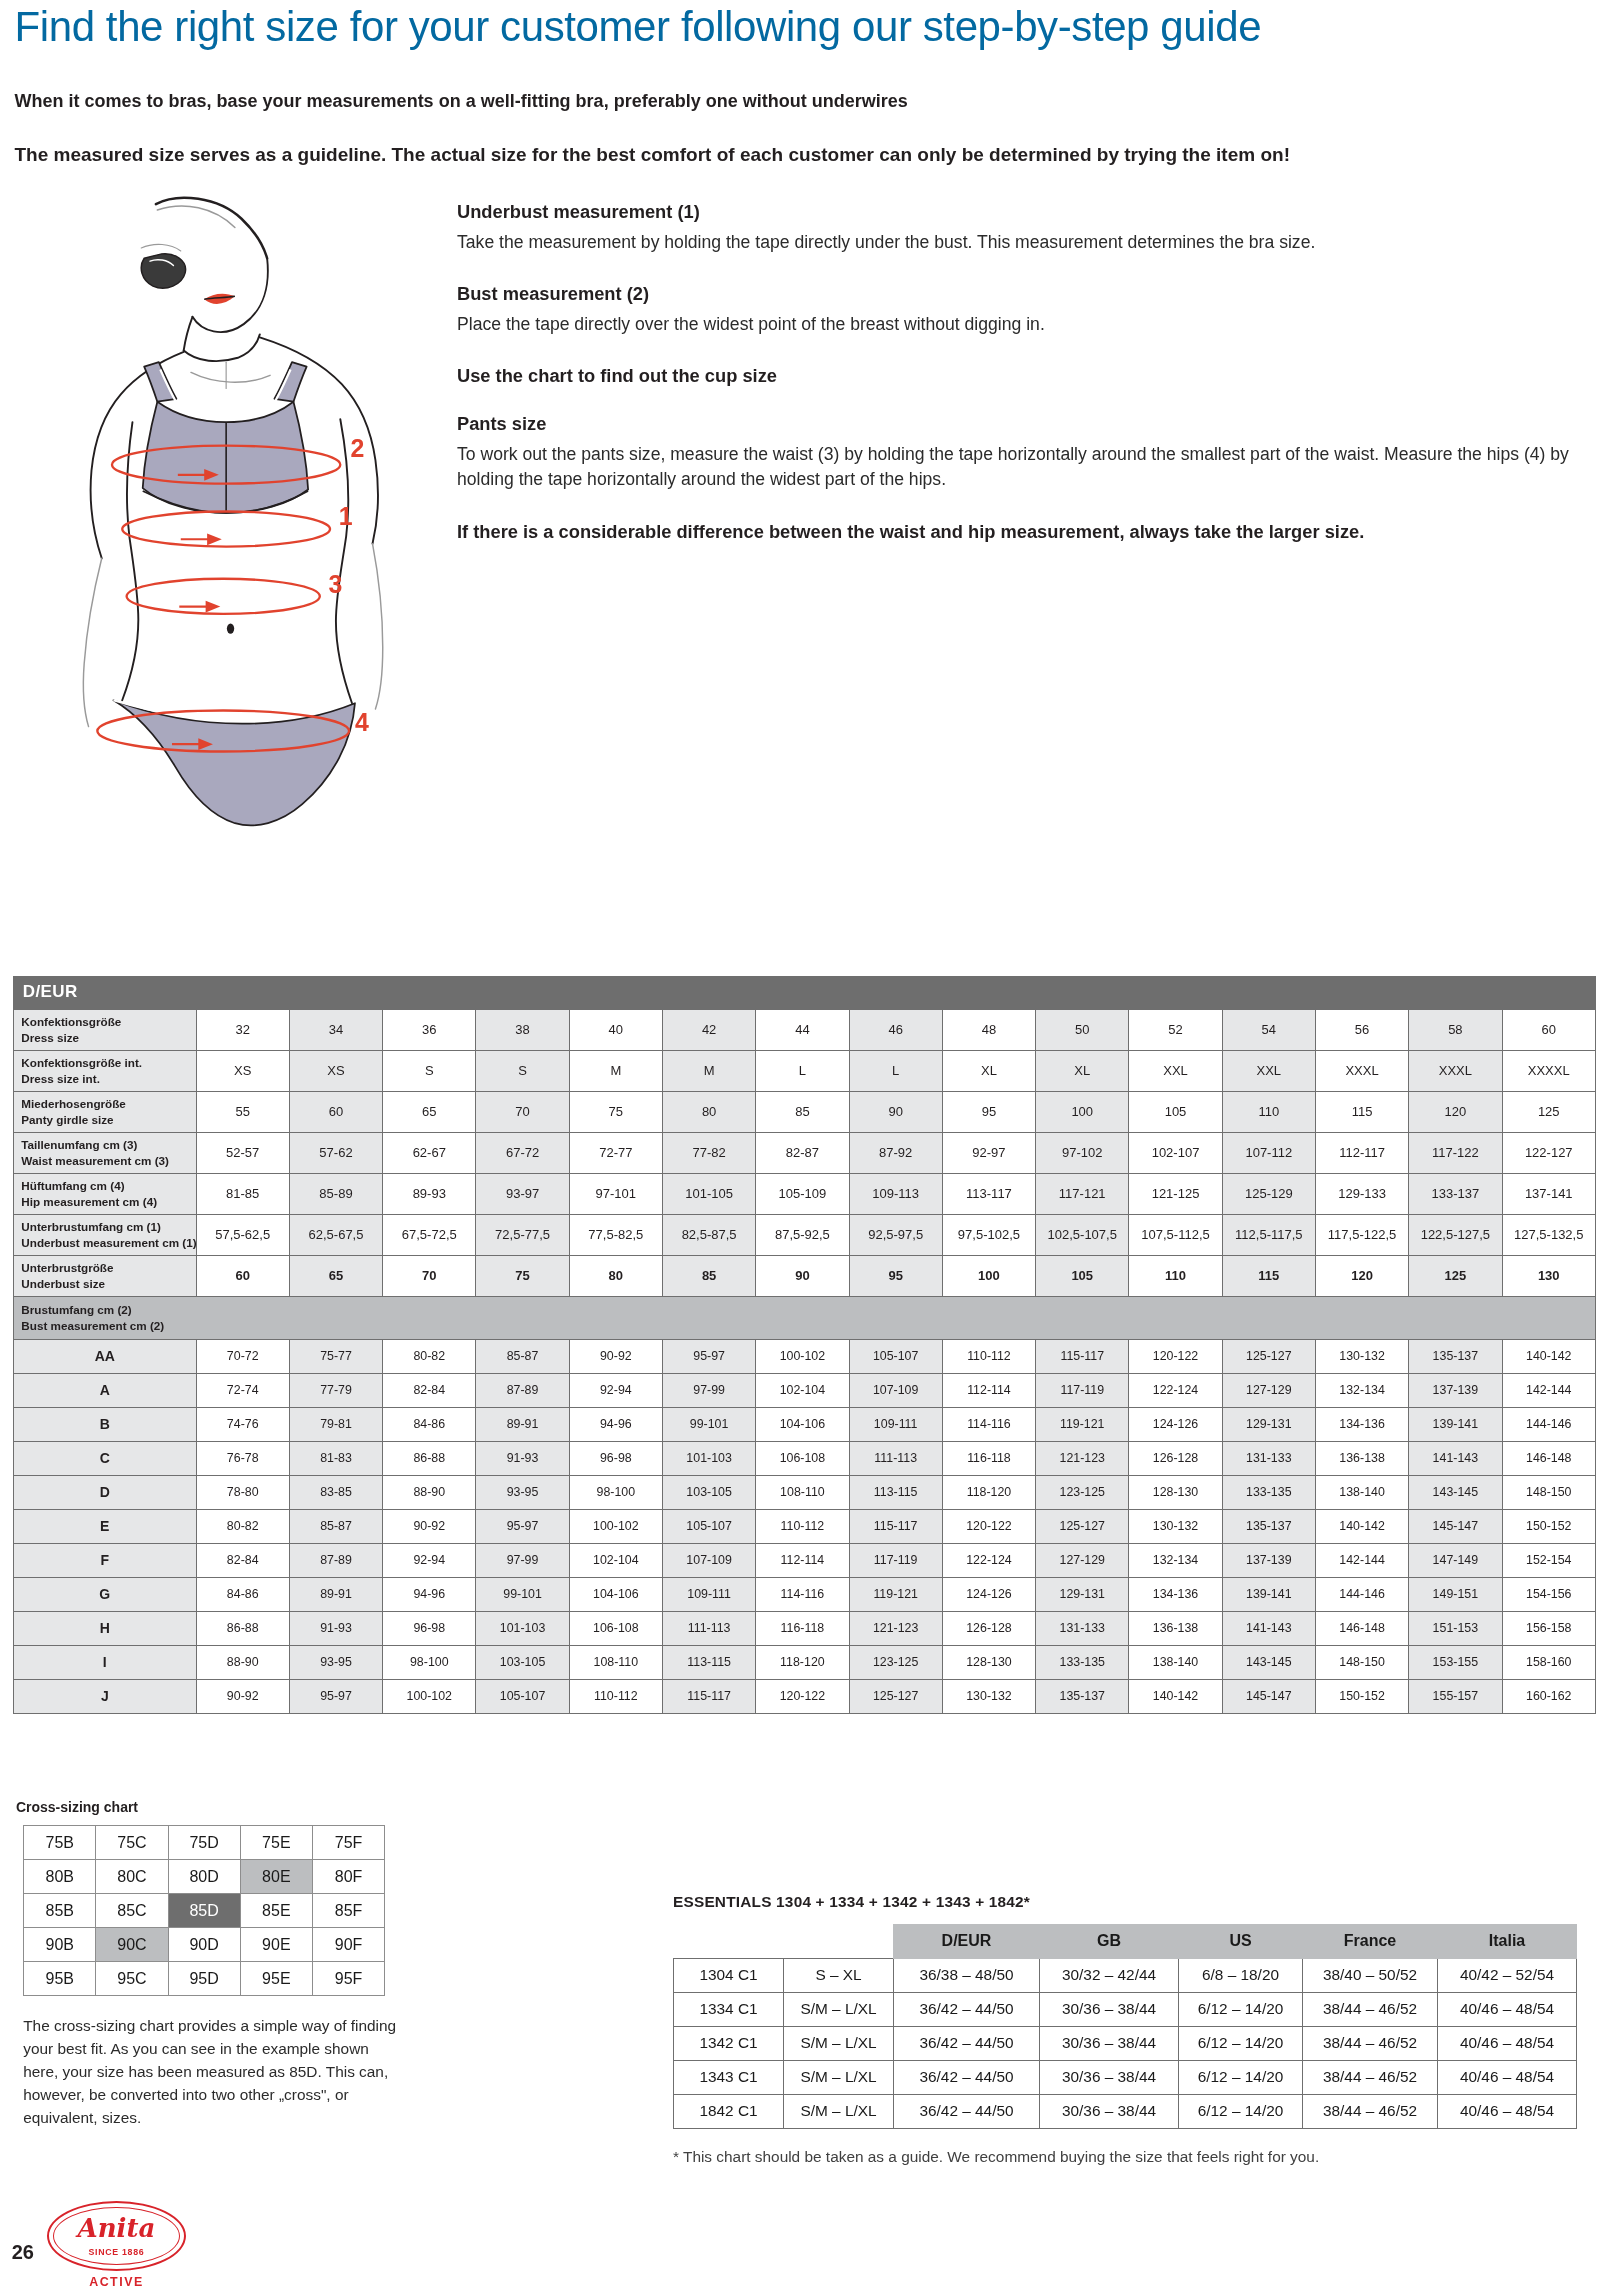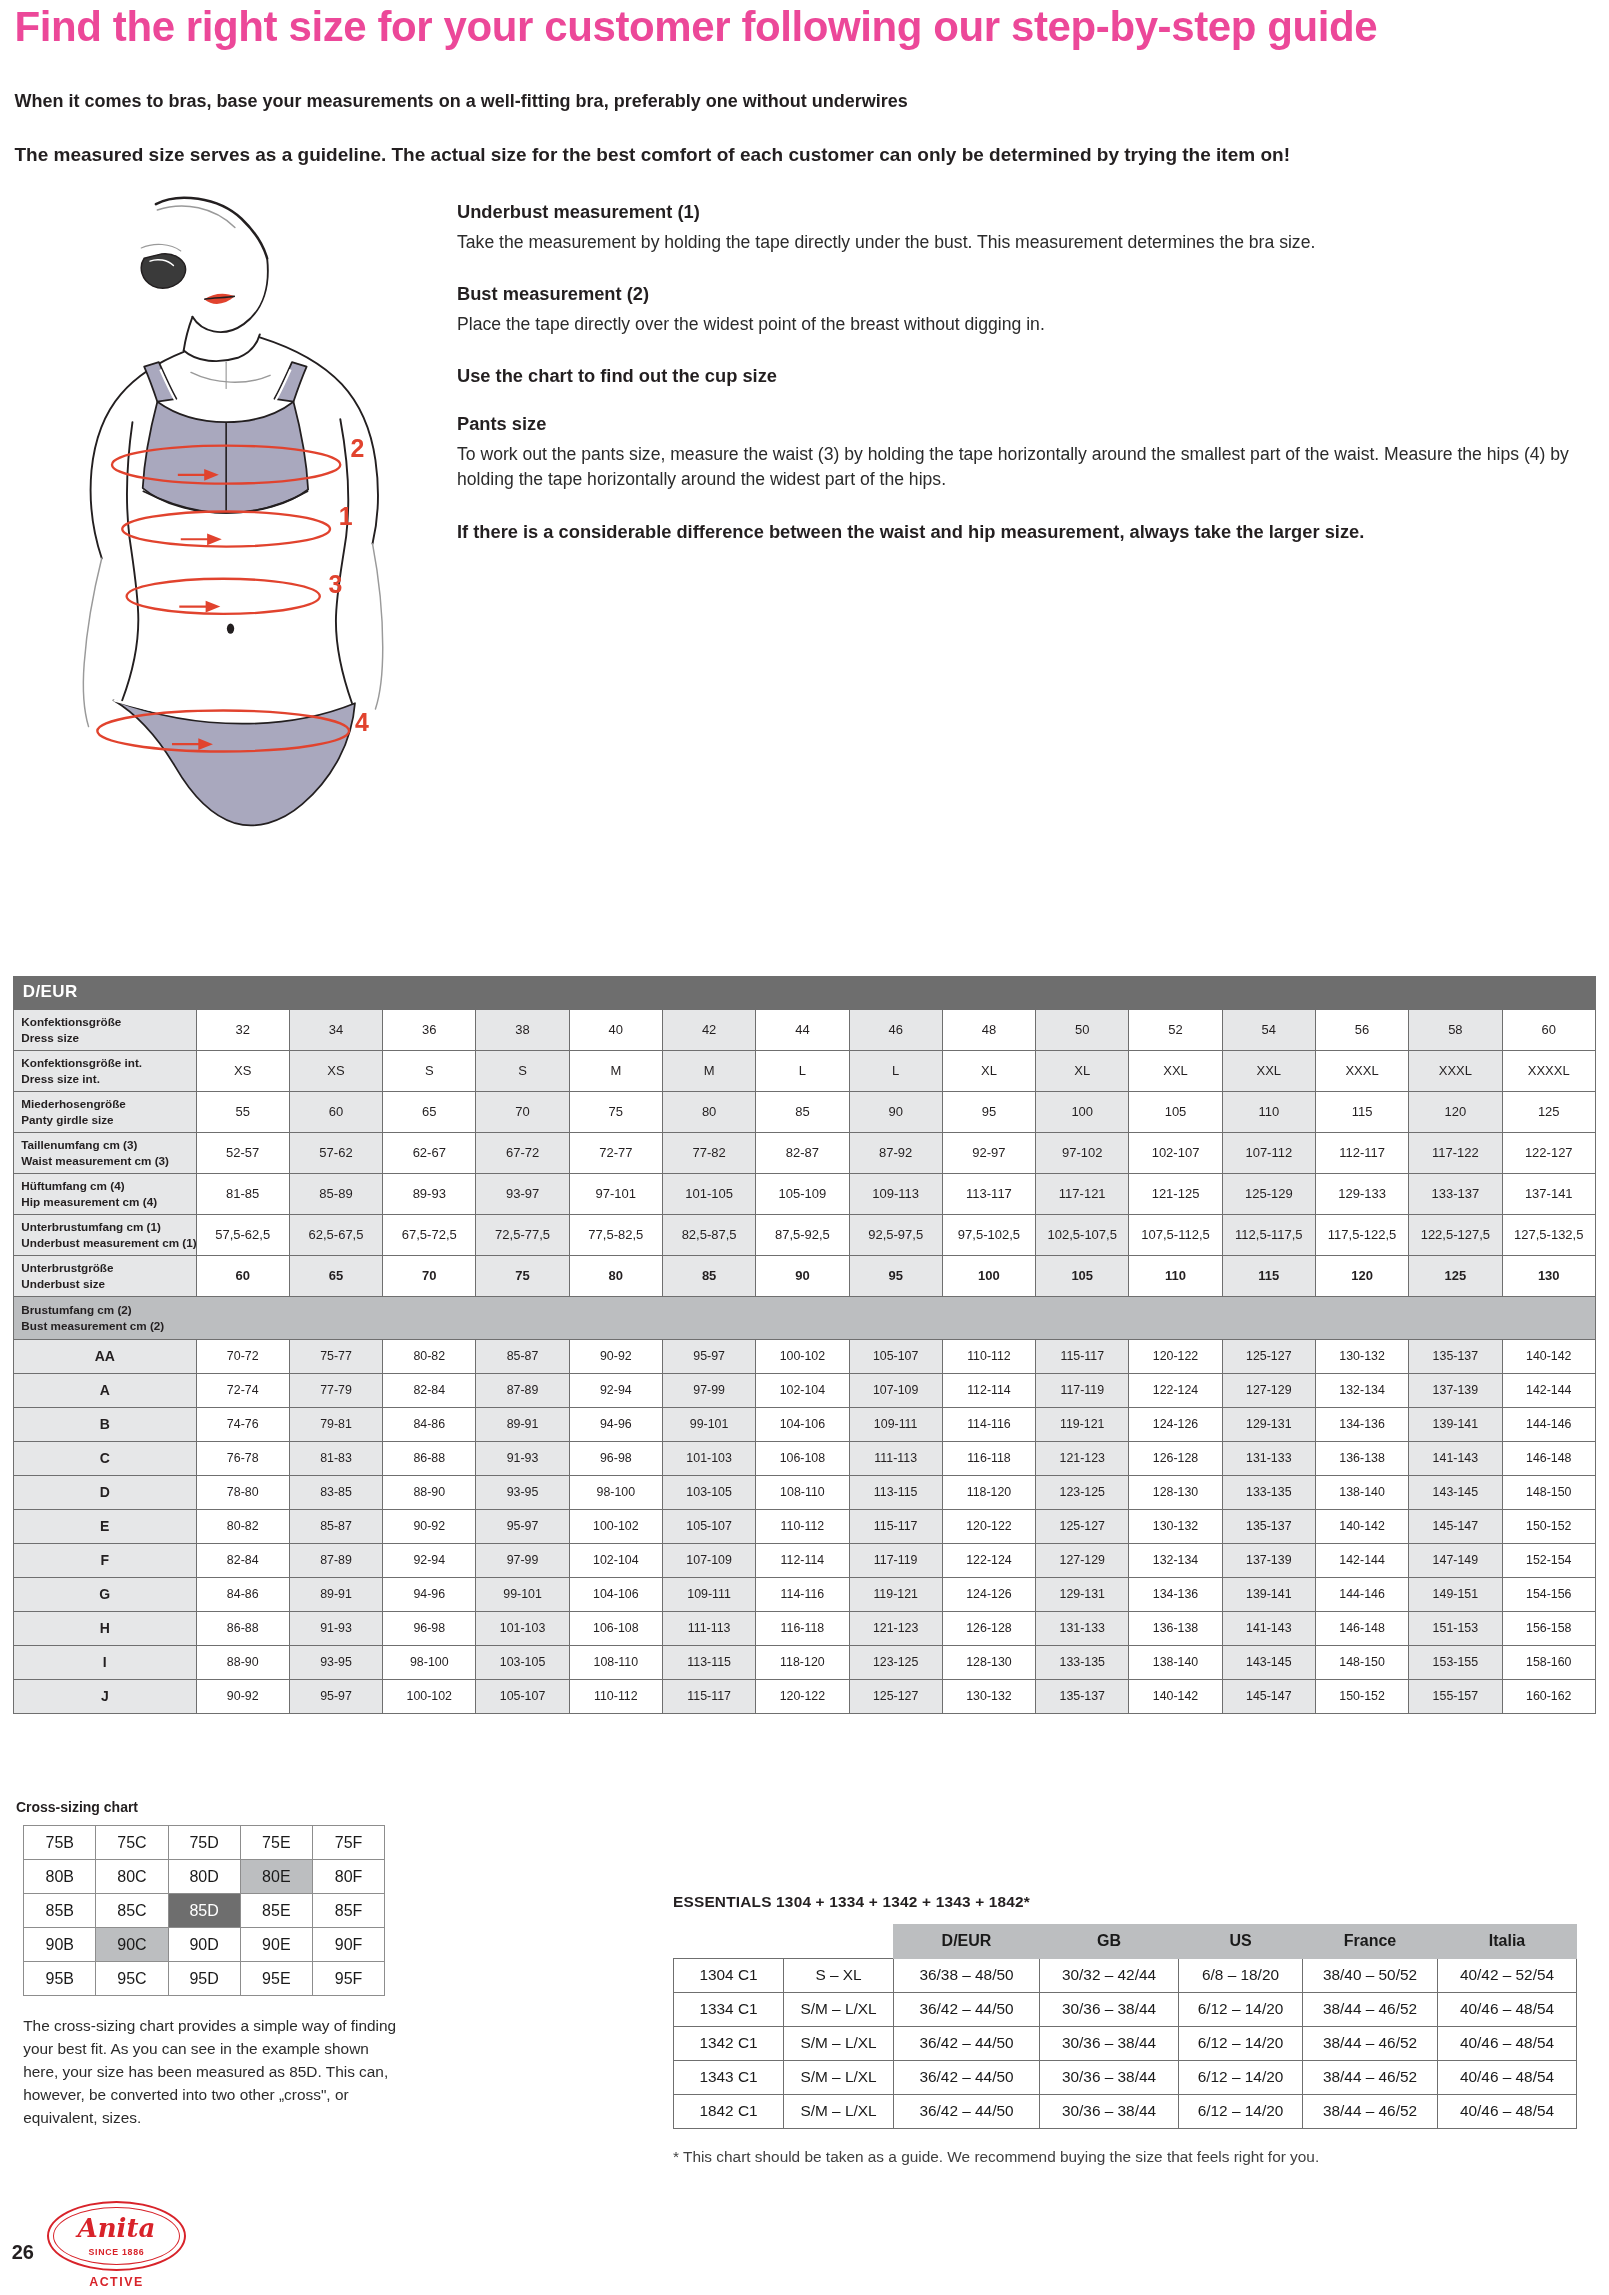--- a/index.html
+++ b/index.html
@@ -12,26 +12,26 @@
     color: #231f20;
     position: relative;
     overflow: hidden;
   }
 
   .page { position: relative; width: 1610px; height: 2295px; padding: 0 13px; }
 
   
   .main-title {
     font-size: 42px;
-    font-weight: 700;
+    font-weight: 400;
     letter-spacing: -0.4px;
     line-height: 1.0;
     margin: 5.9px 0 0 0;
     padding-left: 1.5px;
-    color: #ec4899;
+    color: #0369a1;
   }
   .intro-1 {
     font-size: 18px;
     font-weight: bold;
     margin: 42px 0 0 1.5px;
     line-height: 1.3;
   }
   .intro-2 {
     font-size: 19px;
     font-weight: bold;

